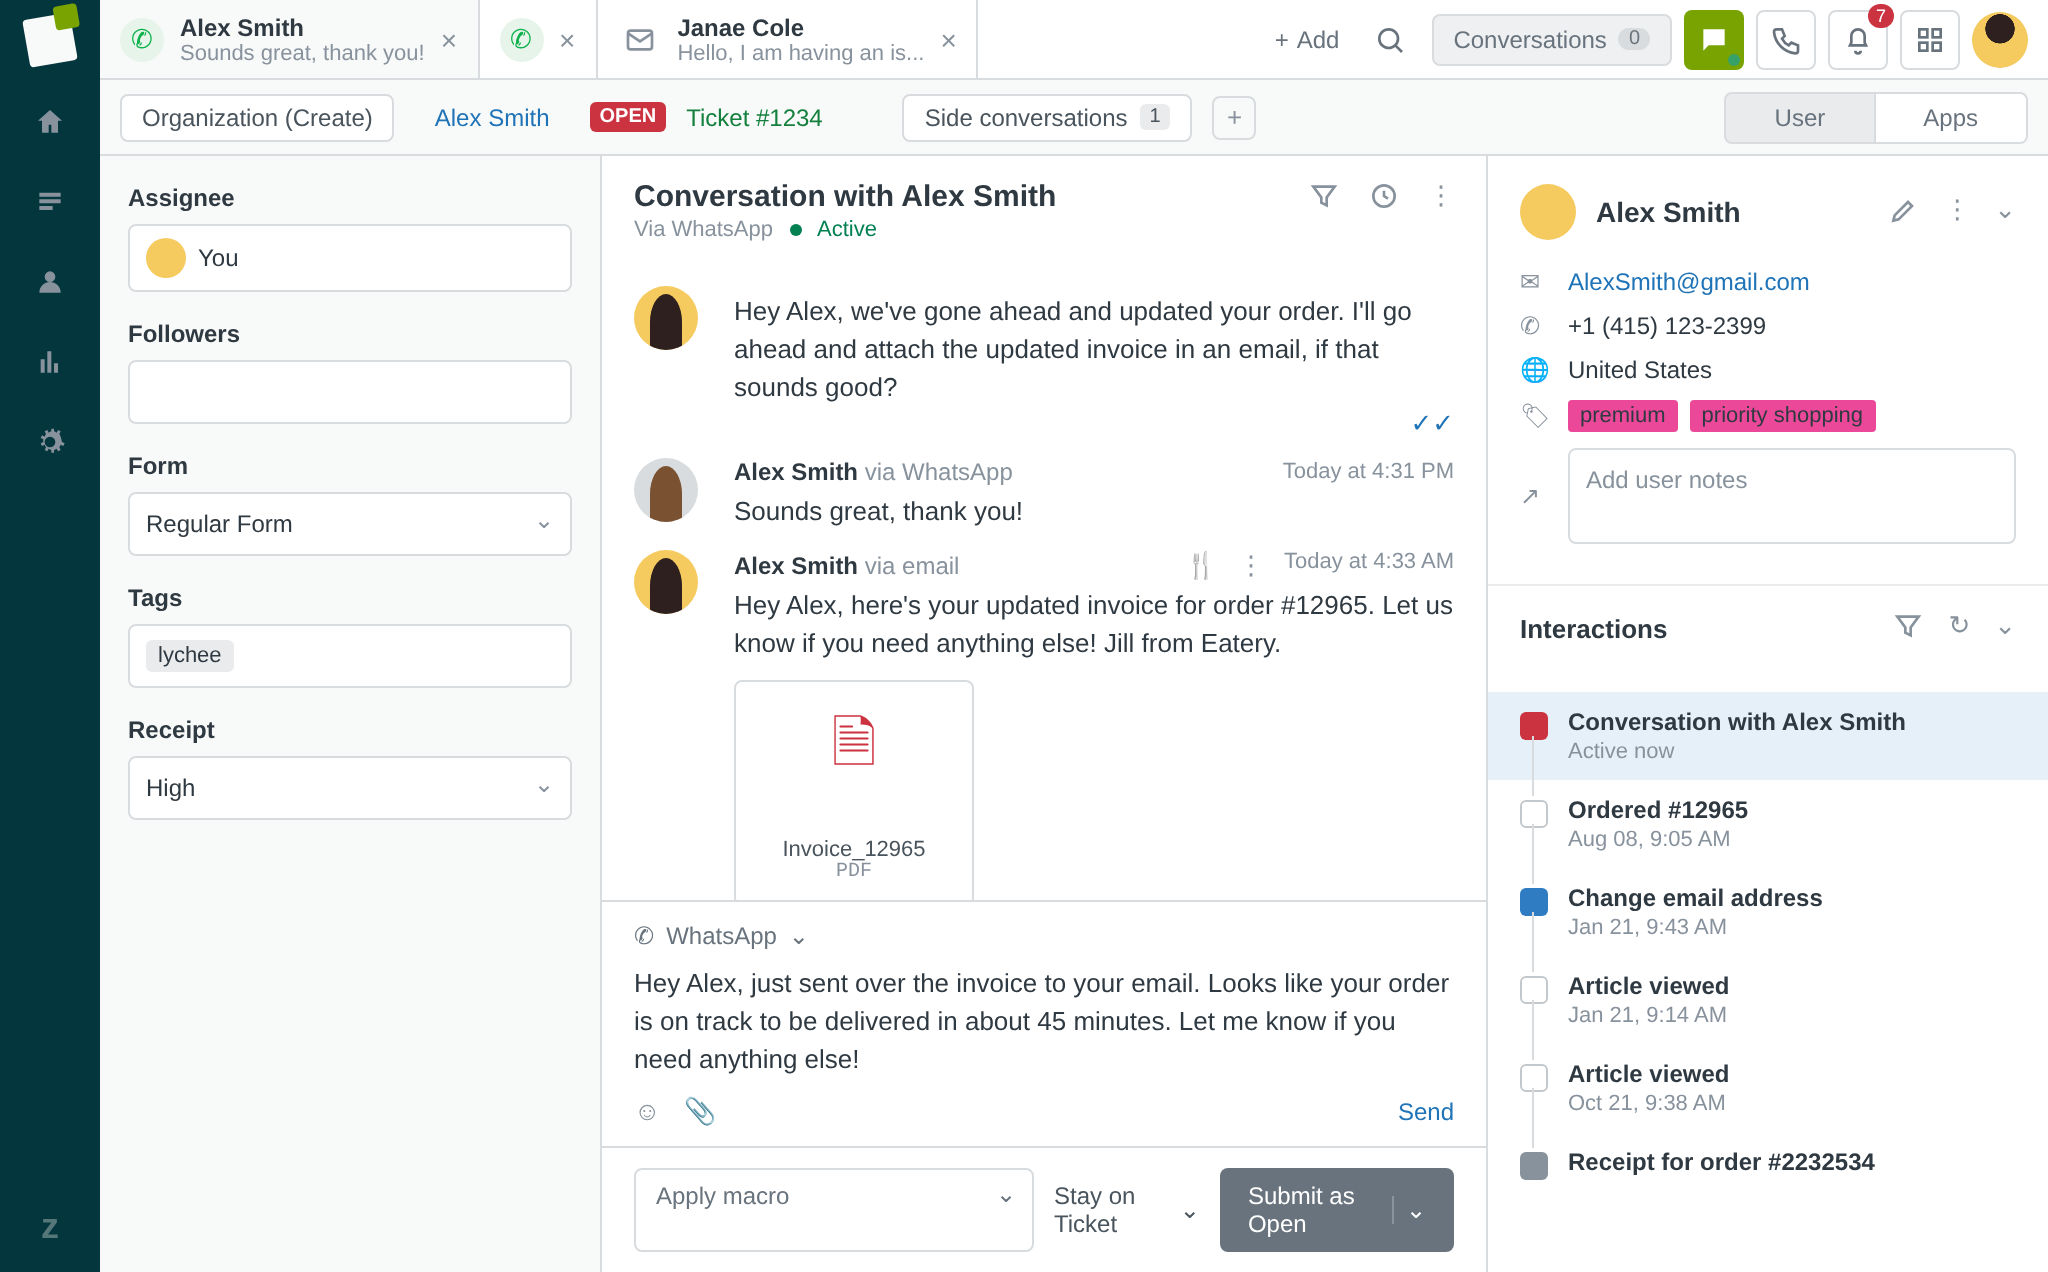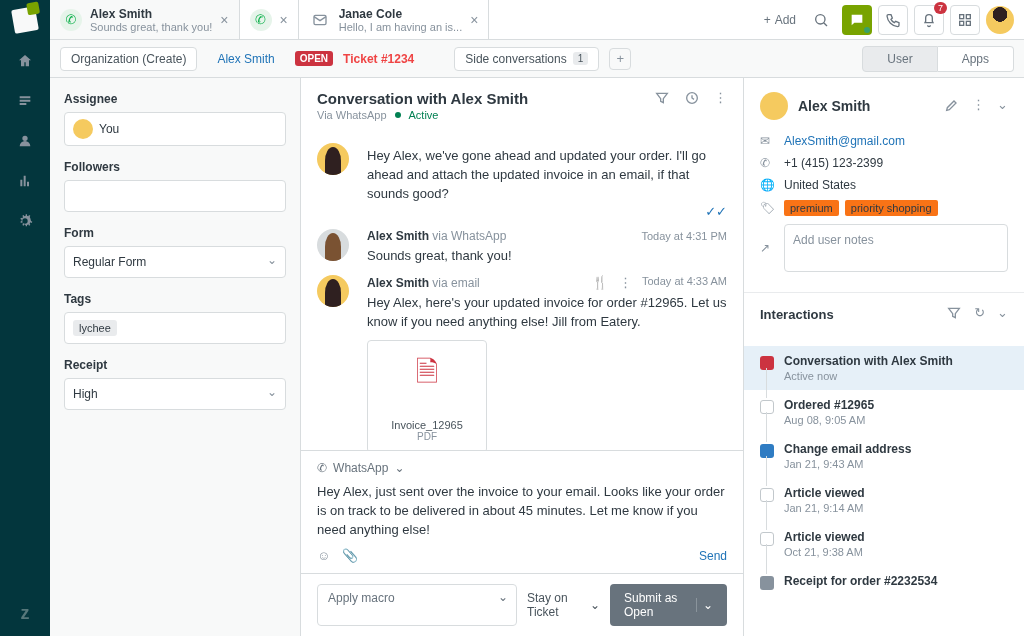--- a/index.html
+++ b/index.html
@@ -34,21 +34,21 @@
 .msg-icon::after { content: ""; width: 6px; height: 6px; background: #38a169; border-radius: 50%; position: absolute; bottom: 2px; right: 2px; }
 .bell-badge { position: absolute; top: -4px; right: -4px; background: #cc3340; color: #fff; font-size: 9px; border-radius: 7px; padding: 1px 4px; }
 .avatar-sm { width: 28px; height: 28px; border-radius: 50%; background: #f5ca5f; overflow: hidden; position: relative; }
 .avatar-sm::after { content: ""; position: absolute; inset: 0; background: radial-gradient(circle at 50% 30%, #2f2020 0%, #2f2020 30%, transparent 31%); }
 
 
 .subtabs { height: 38px; background: #f8f9f9; border-bottom: 1px solid #d8dcde; display: flex; align-items: center; padding: 0 10px; gap: 10px; }
 .pill { border: 1px solid #d8dcde; background: #fff; border-radius: 4px; padding: 4px 10px; font-size: 12px; color: #49545c; cursor: pointer; }
 .pill.link { color: #1f73b7; border: none; background: none; }
 .badge-open { background: #cc3340; color: #fff; font-size: 10px; font-weight: 700; padding: 2px 5px; border-radius: 3px; }
-.ticket-id { color: #ef4444; font-size: 12px; font-weight: 700; }
+.ticket-id { color: #15803d; font-size: 12px; font-weight: 400; }
 .side-conv { display: flex; align-items: center; gap: 6px; }
 .count-badge { background: #e9ebed; border-radius: 3px; padding: 1px 5px; font-size: 10px; }
 .plus-btn { border: 1px solid #d8dcde; border-radius: 4px; width: 22px; height: 22px; display: flex; align-items: center; justify-content: center; color: #87929d; cursor: pointer; }
 .subtab-right { margin-left: auto; display: flex; }
 .subtab-seg { border: 1px solid #d8dcde; padding: 5px 24px; font-size: 12px; color: #68737d; cursor: pointer; background: #fff; }
 .subtab-seg:first-child { border-radius: 4px 0 0 4px; }
 .subtab-seg:last-child { border-radius: 0 4px 4px 0; border-left: none; }
 .subtab-seg.active { background: #e9ebed; }
 
 
@@ -82,21 +82,21 @@
 .msg-content { flex: 1; }
 .msg-meta { display: flex; align-items: center; justify-content: space-between; font-size: 12px; }
 .msg-from { font-weight: 600; }
 .msg-via { color: #87929d; font-weight: 400; }
 .msg-time { color: #87929d; font-size: 11px; }
 .msg-text { margin-top: 4px; font-size: 13px; line-height: 1.45; color: #2f3941; }
 .check-dbl { color: #1f73b7; font-size: 13px; align-self: flex-end; margin-top: 4px; }
 .attachment { margin-top: 8px; border: 1px solid #d8dcde; border-radius: 4px; width: 120px; padding: 10px; text-align: center; }
 .attachment-icon { font-size: 28px; color: #cc3340; }
 .attachment-name { font-size: 11px; margin-top: 20px; color: #49545c; }
-.attachment-type { font-size: 10px; color: #87929d; }
+.attachment-type { font-size: 10px; color: #87929d; font-family: Liberation Mono, monospace; }
 .msg-tools { display: flex; gap: 10px; color: #87929d; font-size: 13px; }
 
 .composer { border-top: 1px solid #d8dcde; padding: 10px 16px; }
 .comp-channel { display: flex; align-items: center; gap: 6px; font-size: 12px; color: #68737d; margin-bottom: 8px; }
 .comp-text { font-size: 13px; line-height: 1.45; color: #2f3941; min-height: 56px; }
 .comp-toolbar { display: flex; align-items: center; gap: 12px; margin-top: 8px; color: #87929d; }
 .comp-send { margin-left: auto; color: #1f73b7; font-size: 12px; cursor: pointer; }
 
 .conv-footer { padding: 10px 16px; border-top: 1px solid #d8dcde; display: flex; gap: 10px; }
 .macro-select { flex: 0 0 200px; border: 1px solid #d8dcde; border-radius: 4px; padding: 6px 10px; font-size: 12px; color: #68737d; position: relative; }
@@ -108,21 +108,21 @@
 .right-panel { background: #fff; overflow-y: auto; }
 .rp-header { padding: 14px 16px; display: flex; align-items: center; gap: 10px; }
 .rp-avatar { width: 28px; height: 28px; border-radius: 50%; background: #f5ca5f; }
 .rp-name { font-size: 14px; font-weight: 700; flex: 1; }
 .rp-icons { display: flex; gap: 12px; color: #87929d; }
 .rp-details { padding: 0 16px 12px; }
 .rp-row { display: flex; align-items: center; gap: 10px; font-size: 12px; margin-bottom: 8px; }
 .rp-row-icon { width: 14px; color: #87929d; flex-shrink: 0; }
 .rp-link { color: #1f73b7; }
 .rp-tags { display: flex; gap: 6px; }
-.rp-tag { background: #f97316; border-radius: 2px; padding: 2px 6px; font-size: 11px; }
+.rp-tag { background: #ec4899; border-radius: 2px; padding: 2px 6px; font-size: 11px; }
 .rp-notes { border: 1px solid #d8dcde; border-radius: 4px; padding: 8px; color: #87929d; font-size: 12px; min-height: 48px; }
 .rp-section { padding: 12px 16px; border-top: 1px solid #e9ebed; }
 .rp-section-hdr { display: flex; align-items: center; justify-content: space-between; margin-bottom: 10px; }
 .rp-section-title { font-weight: 700; font-size: 13px; }
 .rp-section-icons { display: flex; gap: 12px; color: #87929d; }
 .interaction { display: flex; gap: 10px; padding: 8px 16px; position: relative; }
 .interaction.active { background: #e6f0f8; }
 .int-bullet { width: 14px; height: 14px; border-radius: 3px; flex-shrink: 0; margin-top: 2px; border: 1.5px solid #c2c8cc; }
 .int-bullet.open { background: #cc3340; border: none; }
 .int-bullet.pending { background: #2f7cc3; border: none; }
@@ -200,20 +200,24 @@
         <div class="add-btn">
             <span>+</span>
             <span>Add</span>
           </div>
         <div class="icon-btn" style="border:none">
             <svg viewBox="0 0 24 24" fill="none" stroke="currentColor" stroke-width="2">
               <circle cx="11" cy="11" r="7"></circle>
               <path d="M21 21l-5-5"></path>
             </svg>
           </div>
+        <div class="conv-btn">
+          <span>Conversations</span>
+          <span class="conv-count">0</span>
+        </div>
         <div class="icon-btn msg-icon">
             <svg viewBox="0 0 24 24" fill="currentColor">
               <path d="M4 4h16v12H8l-4 4z"></path>
             </svg>
           </div>
         <div class="icon-btn">
             <svg viewBox="0 0 24 24" fill="none" stroke="currentColor" stroke-width="2">
               <path d="M5 4l4 0 2 5-2 2a11 11 0 005 5l2-2 5 2 0 4a2 2 0 01-2 2A18 18 0 013 6a2 2 0 012-2z"></path>
             </svg>
           </div>

